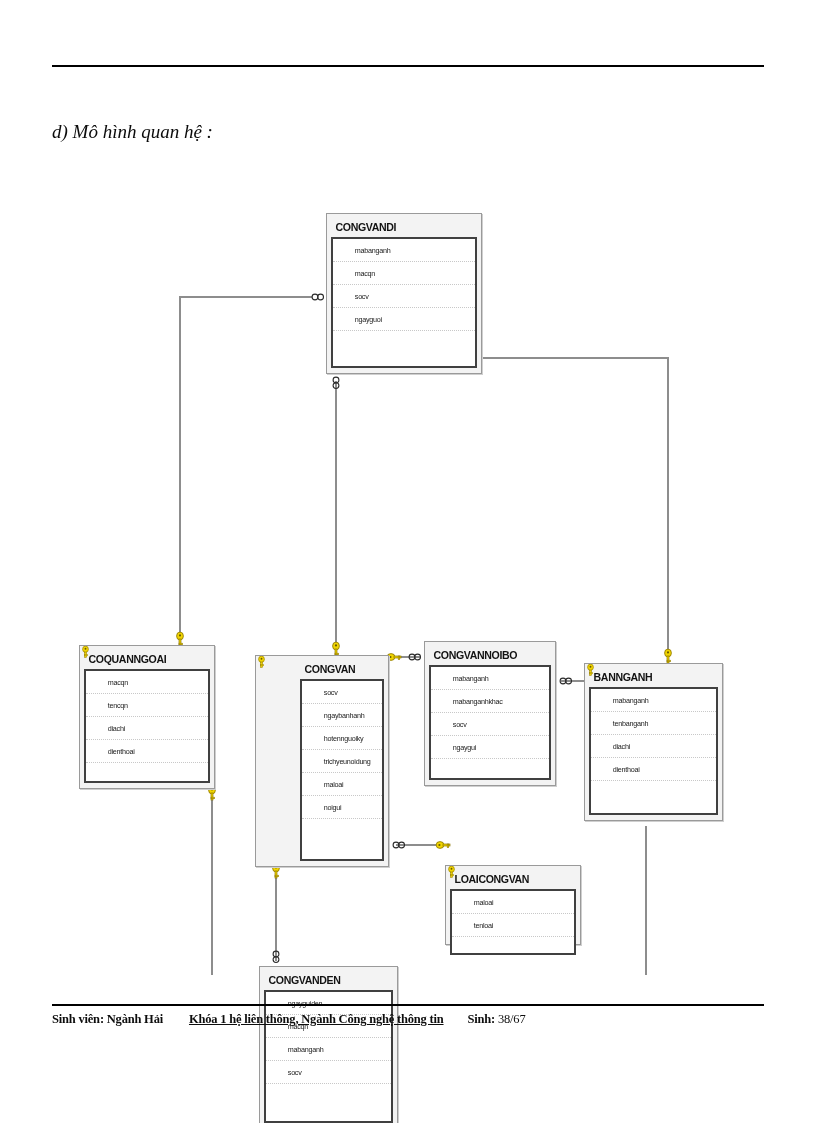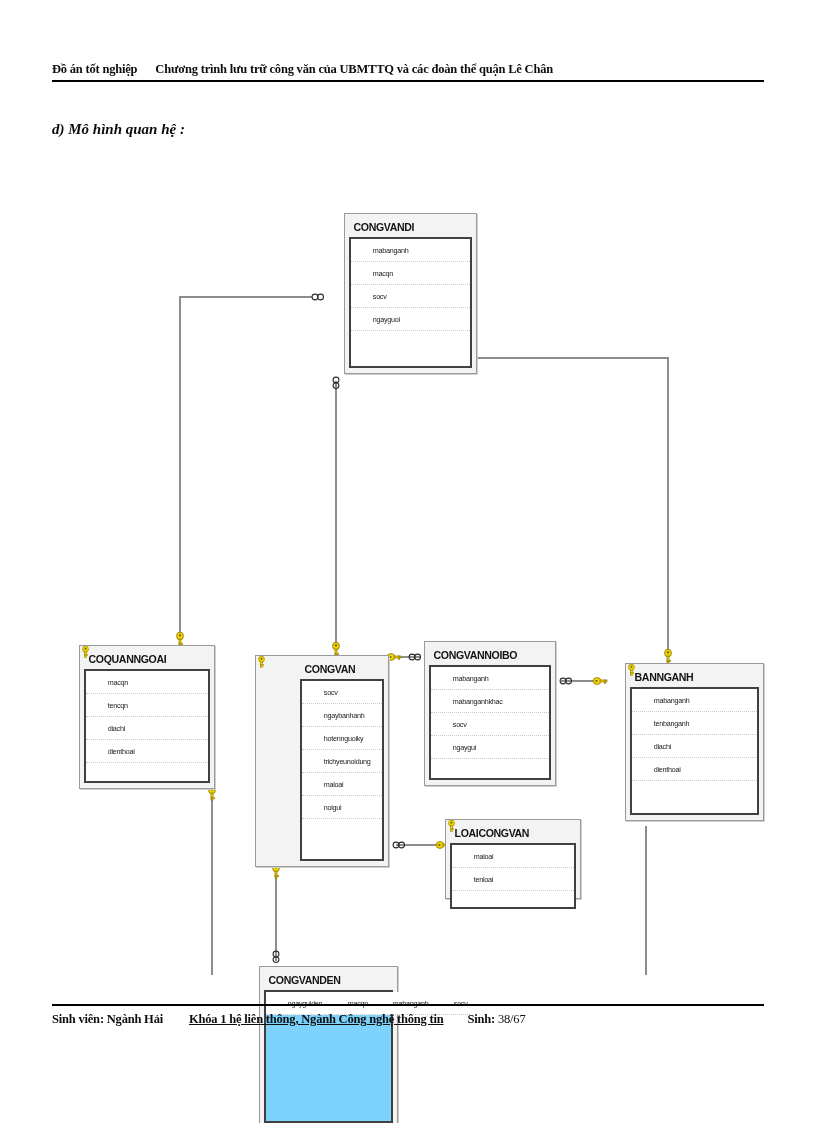--- a/index.html
+++ b/index.html
@@ -41,22 +41,22 @@
     width: 712px;
   }
 
   
   #section-title {
     position: absolute;
     left: 52px;
     top: 121px;
     font-family: "Liberation Serif", serif;
     font-style: italic;
-    font-weight: bold;
-    font-size: 15px;
+    font-weight: normal;
+    font-size: 19px;
     color: #0b0b0b;
   }
 
   
   #diagram {
     position: absolute;
     left: 0;
     top: 185px;
     width: 816px;
     height: 790px;
@@ -145,23 +145,20 @@
   #doc-footer .ftr-seg.s2 { margin-left: 26px; text-decoration: underline; }
   #doc-footer .ftr-seg.s3 { margin-left: 24px; }
   #doc-footer .ftr-page { font-weight: normal; }
 </style>
 </head>
 <body>
 
 <div id="page">
 
   <div id="doc-header">
-    <div class="hdr-line">
-      <span class="hdr-left">Đồ án tốt nghiệp</span><span class="hdr-right">Chương trình lưu trữ công văn của UBMTTQ và các đoàn thể quận Lê Chân</span>
-    </div>
     <div class="hdr-rule"></div>
   </div>
 
   <div id="section-title">d) Mô hình quan hệ :</div>
 
   <div id="diagram">
 
     <svg width="816" height="790">
       <defs>
         <g id="keyglyph">
@@ -232,21 +229,21 @@
         <use href="#infglyph-v" x="276" y="772"></use>
 
         <use href="#keyglyph" x="212" y="605"></use>
         <use href="#infglyph-h" x="250" y="825"></use>
 
         <use href="#infglyph-h" x="406" y="884"></use>
       </g>
     </svg>
 
     <div id="entity-layer">
-        <div class="entity" style="left: 344px; top: 28px; width: 133px; height: 161px;">
+        <div class="entity" style="left: 326px; top: 28px; width: 156px; height: 161px;">
           <div class="ent-title">CONGVANDI</div>
           <div class="ent-fields" style="height: 131px; display: flex; flex-direction: column;">
             <div class="fld">
               <span class="fld-keycell"></span>
               <span class="fld-name">mabanganh</span>
             </div>
             <div class="fld">
               <span class="fld-keycell"></span>
               <span class="fld-name">macqn</span>
             </div>
@@ -342,21 +339,21 @@
               <span class="fld-keycell"></span>
               <span class="fld-name">socv</span>
             </div>
             <div class="fld">
               <span class="fld-keycell"></span>
               <span class="fld-name">ngaygui</span>
             </div>
             <div class="fld blank" style="height: auto; flex: 1 1 0%;"></div>
           </div>
         </div>
-        <div class="entity" style="left: 625px; top: 478px; width: 139px; height: 158px;">
+        <div class="entity" style="left: 584px; top: 478px; width: 139px; height: 158px;">
           <div class="ent-title">BANNGANH</div>
           <div class="ent-fields" style="height: 128px; display: flex; flex-direction: column;">
             <div class="fld">
               <span class="fld-keycell">
                 <svg class="key-ico" viewBox="0 0 11 12">
                   <ellipse cx="5.5" cy="3.2" rx="2.9" ry="3.1" fill="#f2d600" stroke="#9c8400" stroke-width="0.7"></ellipse>
                   <circle cx="5.5" cy="2.7" r="0.95" fill="#6b5b00"></circle>
                   <rect x="4.6" y="6.1" width="1.8" height="5.2" fill="#f2d600" stroke="#9c8400" stroke-width="0.6"></rect>
                   <rect x="4.6" y="8.6" width="3.1" height="1.2" fill="#f2d600" stroke="#9c8400" stroke-width="0.5"></rect>
                 </svg>
@@ -371,21 +368,21 @@
               <span class="fld-keycell"></span>
               <span class="fld-name">diachi</span>
             </div>
             <div class="fld">
               <span class="fld-keycell"></span>
               <span class="fld-name">dienthoai</span>
             </div>
             <div class="fld blank" style="height: auto; flex: 1 1 0%;"></div>
           </div>
         </div>
-        <div class="entity" style="left: 445px; top: 634px; width: 136px; height: 80px;">
+        <div class="entity" style="left: 445px; top: 680px; width: 136px; height: 80px;">
           <div class="ent-title">LOAICONGVAN</div>
           <div class="ent-fields" style="height: 66px; display: flex; flex-direction: column;">
             <div class="fld">
               <span class="fld-keycell">
                 <svg class="key-ico" viewBox="0 0 11 12">
                   <ellipse cx="5.5" cy="3.2" rx="2.9" ry="3.1" fill="#f2d600" stroke="#9c8400" stroke-width="0.7"></ellipse>
                   <circle cx="5.5" cy="2.7" r="0.95" fill="#6b5b00"></circle>
                   <rect x="4.6" y="6.1" width="1.8" height="5.2" fill="#f2d600" stroke="#9c8400" stroke-width="0.6"></rect>
                   <rect x="4.6" y="8.6" width="3.1" height="1.2" fill="#f2d600" stroke="#9c8400" stroke-width="0.5"></rect>
                 </svg>
@@ -394,21 +391,21 @@
             </div>
             <div class="fld">
               <span class="fld-keycell"></span>
               <span class="fld-name">tenloai</span>
             </div>
             <div class="fld blank" style="height: auto; flex: 1 1 0%;"></div>
           </div>
         </div>
         <div class="entity" style="left: 259px; top: 781px; width: 139px; height: 163px;">
           <div class="ent-title">CONGVANDEN</div>
-          <div class="ent-fields" style="height: 133px; display: flex; flex-direction: row;">
+          <div class="ent-fields" style="height: 133px; display: flex; flex-direction: column;">
             <div class="fld">
               <span class="fld-keycell"></span>
               <span class="fld-name">ngayguiden</span>
             </div>
             <div class="fld">
               <span class="fld-keycell"></span>
               <span class="fld-name">macqn</span>
             </div>
             <div class="fld">
               <span class="fld-keycell"></span>

